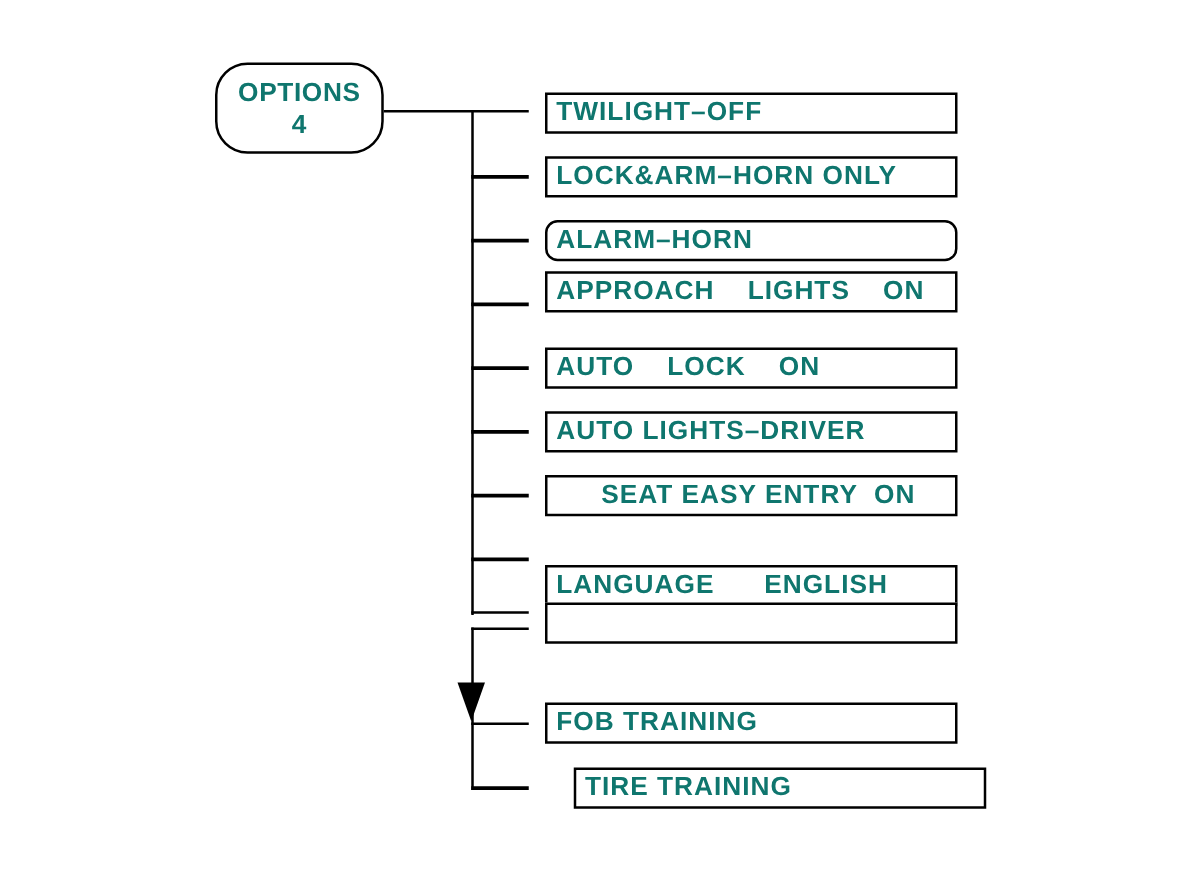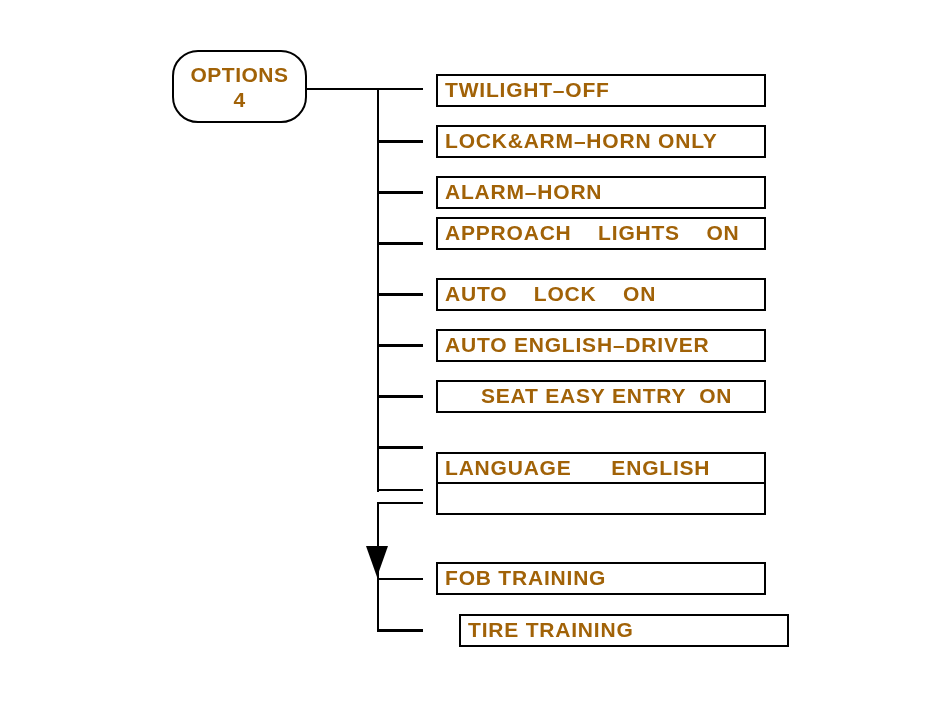--- a/index.html
+++ b/index.html
@@ -2,21 +2,21 @@
 <html><head>
 <meta charset="utf-8">
 <style>
   html, body { margin: 0; padding: 0; background: #ffffff; }
   .canvas {
     position: relative;
     width: 943px;
     height: 714px;
     background: #ffffff;
     font-family: "Liberation Sans", sans-serif;
-    color: #a16207;
+    color: #0f766e;
     overflow: hidden;
   }
   .root-node {
     position: absolute;
     left: 172px; top: 50px;
     width: 135px; height: 73px;
     border: 2.5px solid #000;
     border-radius: 26px;
     box-sizing: border-box;
     display: flex;
@@ -86,31 +86,31 @@
   <div class="arrow-down"></div>
   <div class="hline" style="left:376.5px; top:577.5px; width:46.5px;"></div>
   <div class="hline" style="left:376.5px; top:629px; width:46.5px;"></div>
 
   <div class="item-box" style="top:74px;">
     <span class="item-label">TWILIGHT–OFF</span>
   </div>
   <div class="item-box" style="top:125px;text-align:right;">
     <span class="item-label">LOCK&amp;ARM–HORN ONLY</span>
   </div>
-  <div class="item-box" style="top:176px;">
+  <div class="item-box" style="top:176px;border-radius:10px;">
     <span class="item-label">ALARM–HORN</span>
   </div>
   <div class="item-box" style="top:217px;">
     <span class="item-label">APPROACH    LIGHTS    ON</span>
   </div>
   <div class="item-box" style="top:278px;">
     <span class="item-label">AUTO    LOCK    ON</span>
   </div>
   <div class="item-box" style="top:329px;">
-    <span class="item-label">AUTO ENGLISH–DRIVER</span>
+    <span class="item-label">AUTO LIGHTS–DRIVER</span>
   </div>
   <div class="item-box" style="top:380px;padding-left:36px;">
     <span class="item-label">SEAT EASY ENTRY  ON</span>
   </div>
   <div class="item-box" style="top:452px;">
     <span class="item-label">LANGUAGE      ENGLISH</span>
   </div>
   <div class="item-box" style="top:482px;">
     <span class="item-label"></span>
   </div>

